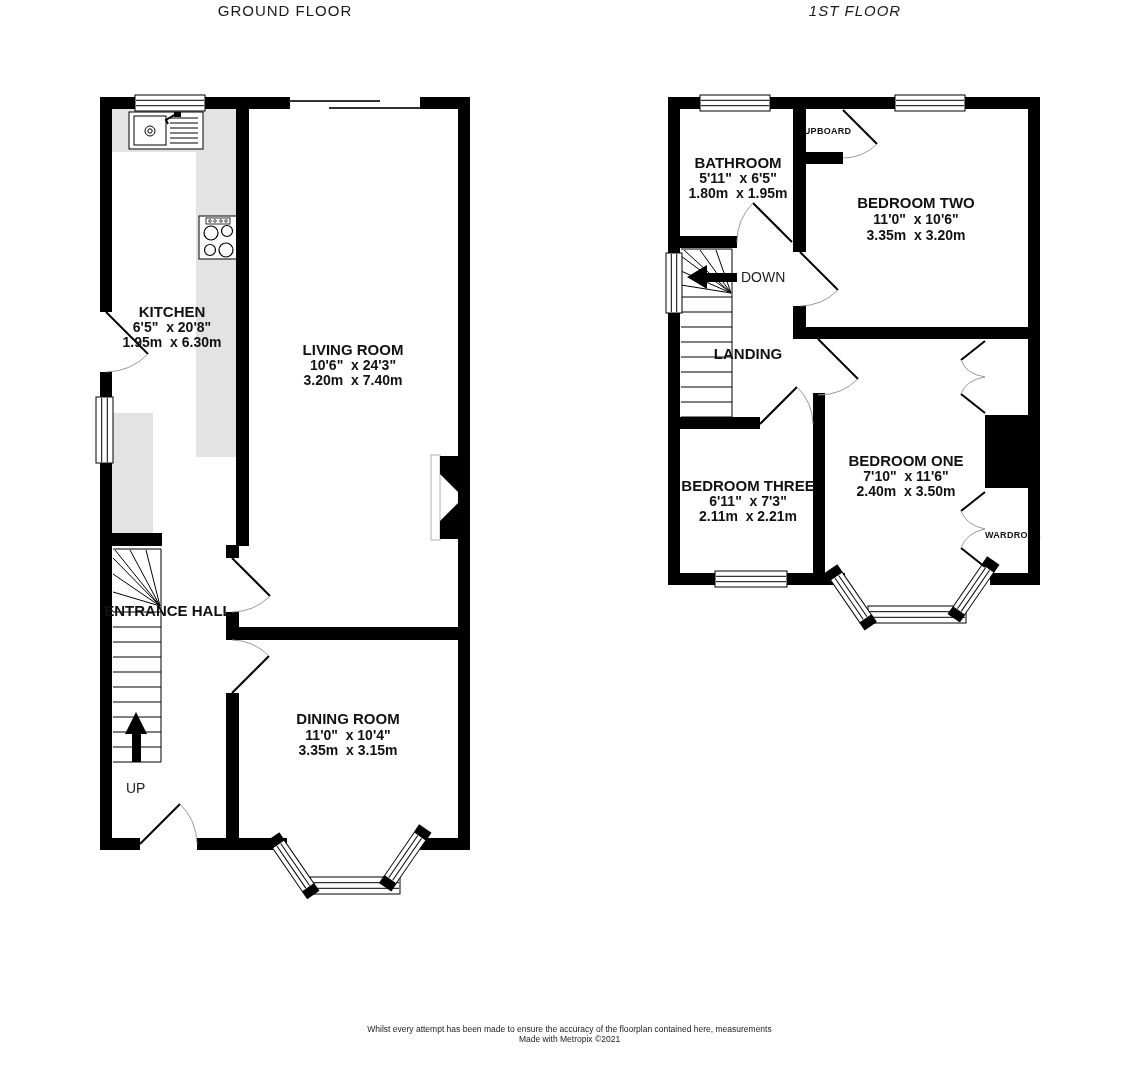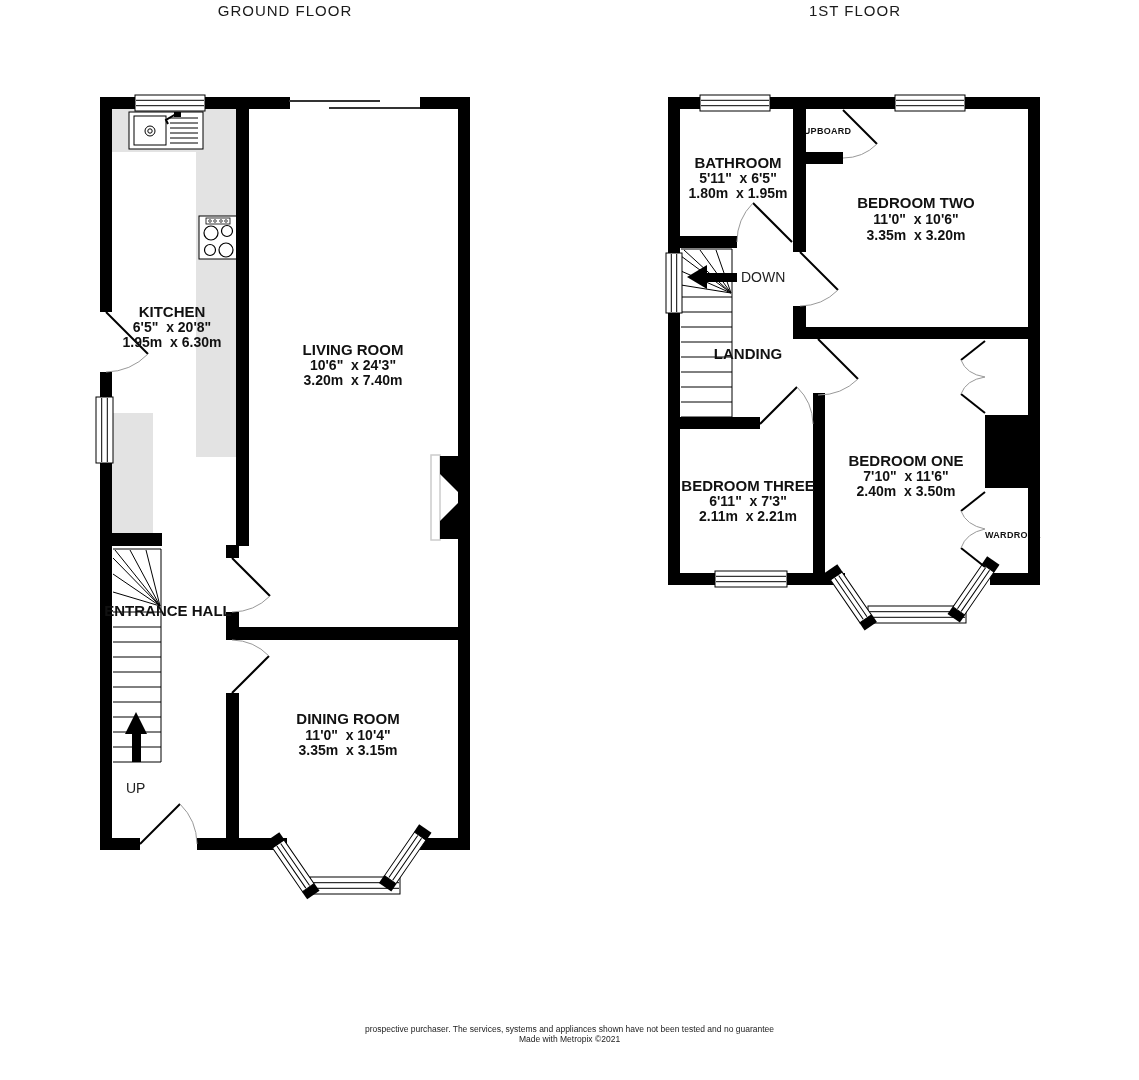--- a/index.html
+++ b/index.html
@@ -1,21 +1,21 @@
 <!DOCTYPE html>
 <html><head>
 <meta charset="utf-8">
 <style>
   html,body{margin:0;padding:0;background:#ffffff;}
   .canvas{position:relative;width:1139px;height:1080px;background:#ffffff;overflow:hidden;
           font-family:"Liberation Sans",sans-serif;}
   .floor-title{position:absolute;top:2px;font-size:15px;letter-spacing:1px;color:#1a1a1a;
                text-align:center;white-space:pre;}
   .floor-title.ground{left:165px;width:240px;}
-  .floor-title.first{left:735px;width:240px;}
+  .floor-title.first{left:735px;width:240px;font-style:italic;}
   svg{position:absolute;left:0;top:0;}
   svg text{white-space:pre;fill:#111;}
   .room-name{font-size:15px;font-weight:bold;text-anchor:middle;}
   .room-dim{font-size:14px;font-weight:bold;text-anchor:middle;}
   .small-label{font-size:9px;font-weight:bold;letter-spacing:.3px;}
   .dir-label{font-size:14px;fill:#222;}
   .wall{fill:#000;}
   .win{fill:#fff;stroke:#000;stroke-width:1;}
   .winline{stroke:#000;stroke-width:1;fill:none;}
   .doorpanel{stroke:#000;stroke-width:2;fill:none;}
@@ -307,16 +307,16 @@
 
       <text class="room-name" x="906" y="466">BEDROOM ONE</text>
       <text class="room-dim" x="906" y="481">7'10"  x 11'6"</text>
       <text class="room-dim" x="906" y="496">2.40m  x 3.50m</text>
 
       <text class="dir-label" x="741" y="282">DOWN</text>
     </g>
   </svg>
 
   <div class="disclaimer">
-    <div>prospective purchaser. The services, systems and appliances shown have not been tested and no guarantee</div>
+    <div>Whilst every attempt has been made to ensure the accuracy of the floorplan contained here, measurements</div>
     <div>Made with Metropix ©2021</div>
   </div>
 </div>
 
 </body></html>

